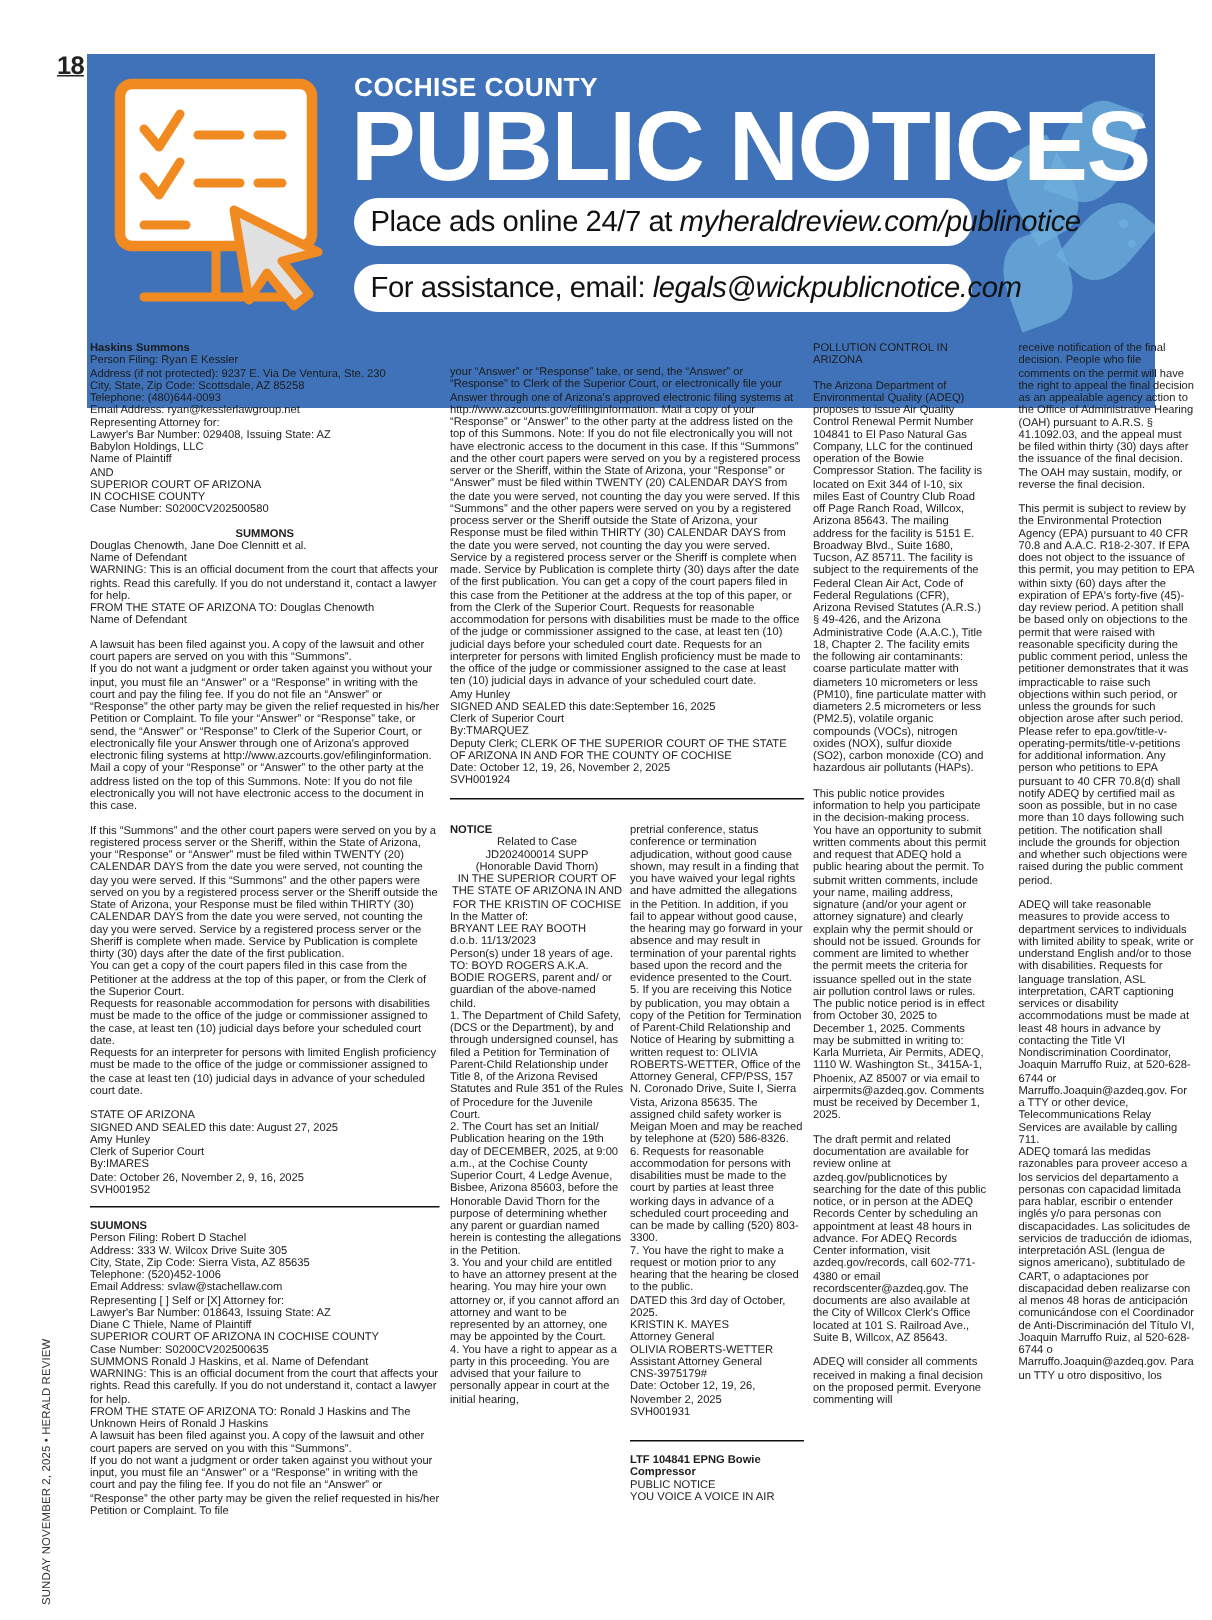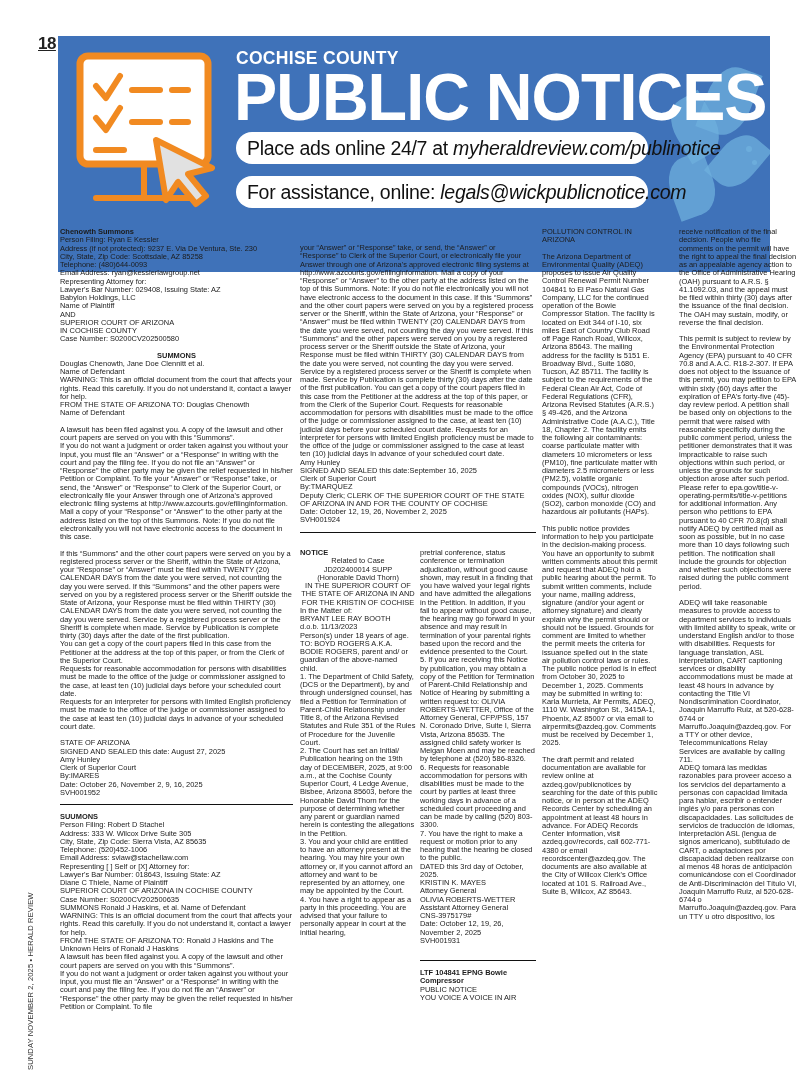--- a/index.html
+++ b/index.html
@@ -66,26 +66,26 @@
     <polygon points="82,92 138,120 114,126 132,148 122,156 104,134 92,152" fill="#e1e1e1" stroke="#f18a21" stroke-width="6" stroke-linejoin="round"></polygon>
   </svg>
 
   <div class="banner-county">COCHISE COUNTY</div>
   <div class="banner-title">PUBLIC NOTICES</div>
 
   <div class="pill pill-1">
     <span>Place ads online 24/7 at </span><span class="em">myheraldreview.com/publinotice</span>
   </div>
   <div class="pill pill-2">
-    <span>For assistance, online: </span><span class="em">legals@wickpublicnotice.com</span>
+    <span>For assistance, email: </span><span class="em">legals@wickpublicnotice.com</span>
   </div>
 </div>
 
 <div class="col" id="col-a">
-  <p class="bold">Chenowth Summons</p>
+  <p class="bold">Haskins Summons</p>
   <p>Person Filing: Ryan E Kessler
 Address (if not protected): 9237 E. Via De Ventura, Ste. 230
 City, State, Zip Code: Scottsdale, AZ 85258
 Telephone: (480)644-0093
 Email Address: ryan@kesslerlawgroup.net
 Representing Attorney for:
 Lawyer's Bar Number: 029408, Issuing State: AZ
 Babylon Holdings, LLC
 Name of Plaintiff
 AND
@@ -185,20 +185,21 @@
 
 <div class="col" id="col-c">
   <p>POLLUTION CONTROL IN ARIZONA</p>
   <div class="gap"></div>
   <p>The Arizona Department of Environmental Quality (ADEQ) proposes to issue Air Quality Control Renewal Permit Number 104841 to El Paso Natural Gas Company, LLC for the continued operation of the Bowie Compressor Station. The facility is located on Exit 344 of I-10, six miles East of Country Club Road off Page Ranch Road, Willcox, Arizona 85643. The mailing address for the facility is 5151 E. Broadway Blvd., Suite 1680, Tucson, AZ 85711. The facility is subject to the requirements of the Federal Clean Air Act, Code of Federal Regulations (CFR), Arizona Revised Statutes (A.R.S.) § 49-426, and the Arizona Administrative Code (A.A.C.), Title 18, Chapter 2. The facility emits the following air contaminants: coarse particulate matter with diameters 10 micrometers or less (PM10), fine particulate matter with diameters 2.5 micrometers or less (PM2.5), volatile organic compounds (VOCs), nitrogen oxides (NOX), sulfur dioxide (SO2), carbon monoxide (CO) and hazardous air pollutants (HAPs).</p>
   <div class="gap"></div>
   <p>This public notice provides information to help you participate in the decision-making process. You have an opportunity to submit written comments about this permit and request that ADEQ hold a public hearing about the permit. To submit written comments, include your name, mailing address, signature (and/or your agent or attorney signature) and clearly explain why the permit should or should not be issued. Grounds for comment are limited to whether the permit meets the criteria for issuance spelled out in the state air pollution control laws or rules. The public notice period is in effect from October 30, 2025 to December 1, 2025. Comments may be submitted in writing to: Karla Murrieta, Air Permits, ADEQ, 1110 W. Washington St., 3415A-1, Phoenix, AZ 85007 or via email to airpermits@azdeq.gov. Comments must be received by December 1, 2025.</p>
   <div class="gap"></div>
   <p>The draft permit and related documentation are available for review online at azdeq.gov/publicnotices by searching for the date of this public notice, or in person at the ADEQ Records Center by scheduling an appointment at least 48 hours in advance. For ADEQ Records Center information, visit azdeq.gov/records, call 602-771-4380 or email recordscenter@azdeq.gov. The documents are also available at the City of Willcox Clerk's Office located at 101 S. Railroad Ave., Suite B, Willcox, AZ 85643.</p>
   <div class="gap"></div>
+  <p>ADEQ will consider all comments received in making a final decision on the proposed permit. Everyone commenting will</p>
 </div>
 
 <div class="col" id="col-d">
   <p>receive notification of the final decision. People who file comments on the permit will have the right to appeal the final decision as an appealable agency action to the Office of Administrative Hearing (OAH) pursuant to A.R.S. § 41.1092.03, and the appeal must be filed within thirty (30) days after the issuance of the final decision. The OAH may sustain, modify, or reverse the final decision.</p>
   <div class="gap"></div>
   <p>This permit is subject to review by the Environmental Protection Agency (EPA) pursuant to 40 CFR 70.8 and A.A.C. R18-2-307. If EPA does not object to the issuance of this permit, you may petition to EPA within sixty (60) days after the expiration of EPA's forty-five (45)-day review period. A petition shall be based only on objections to the permit that were raised with reasonable specificity during the public comment period, unless the petitioner demonstrates that it was impracticable to raise such objections within such period, or unless the grounds for such objection arose after such period. Please refer to epa.gov/title-v-operating-permits/title-v-petitions for additional information. Any person who petitions to EPA pursuant to 40 CFR 70.8(d) shall notify ADEQ by certified mail as soon as possible, but in no case more than 10 days following such petition. The notification shall include the grounds for objection and whether such objections were raised during the public comment period.</p>
   <div class="gap"></div>
   <p>ADEQ will take reasonable measures to provide access to department services to individuals with limited ability to speak, write or understand English and/or to those with disabilities. Requests for language translation, ASL interpretation, CART captioning services or disability accommodations must be made at least 48 hours in advance by contacting the Title VI Nondiscrimination Coordinator, Joaquin Marruffo Ruiz, at 520-628-6744 or Marruffo.Joaquin@azdeq.gov. For a TTY or other device, Telecommunications Relay Services are available by calling 711.
 ADEQ tomará las medidas razonables para proveer acceso a los servicios del departamento a personas con capacidad limitada para hablar, escribir o entender inglés y/o para personas con discapacidades. Las solicitudes de servicios de traducción de idiomas, interpretación ASL (lengua de signos americano), subtitulado de CART, o adaptaciones por discapacidad deben realizarse con al menos 48 horas de anticipación comunicándose con el Coordinador de Anti-Discriminación del Título VI, Joaquin Marruffo Ruiz, al 520-628-6744 o Marruffo.Joaquin@azdeq.gov. Para un TTY u otro dispositivo, los</p>
 </div>

